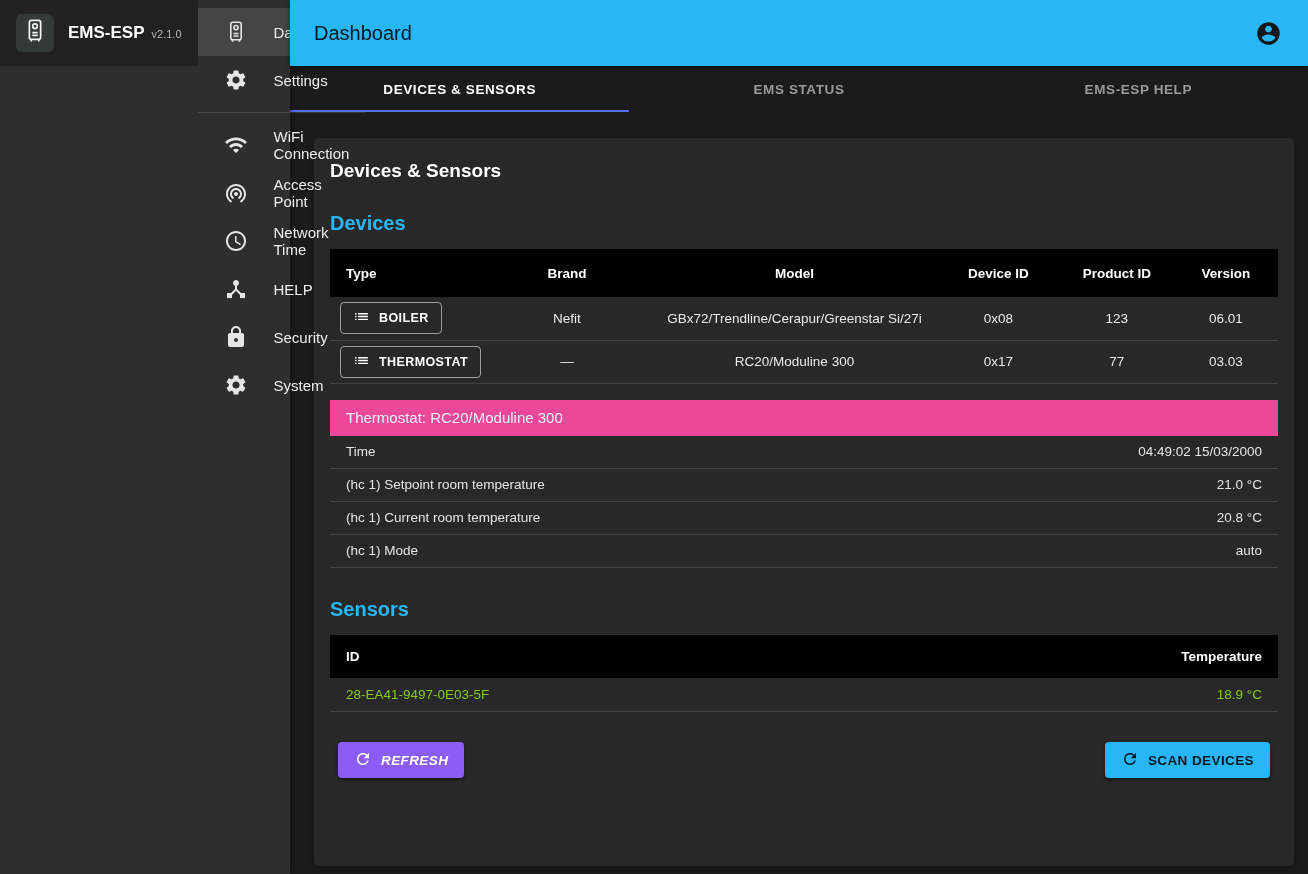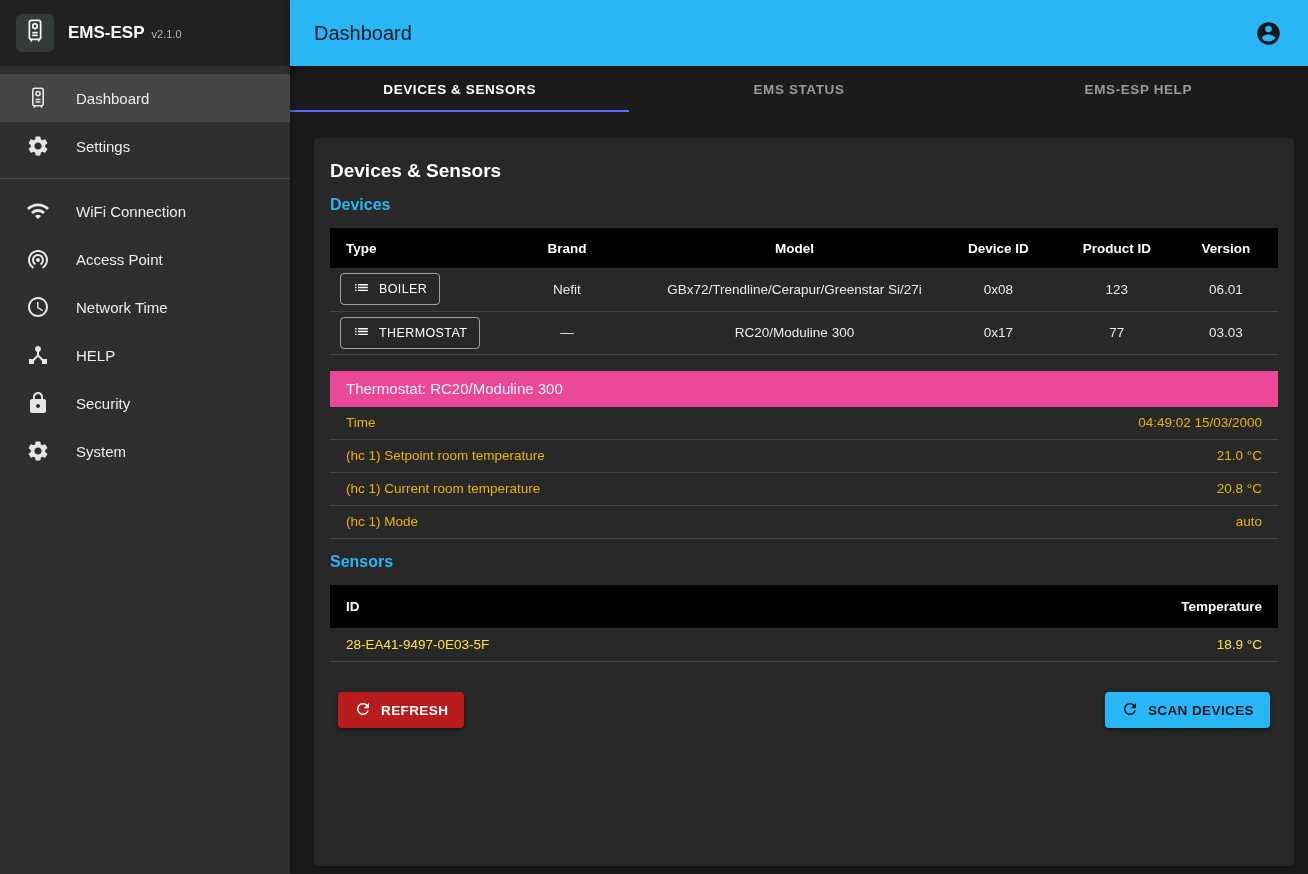--- a/index.html
+++ b/index.html
@@ -7,21 +7,21 @@
   body {
     display: flex;
     font-family: "Liberation Sans", sans-serif;
     background: #1b1b1b;
     color: #fff;
     overflow: hidden;
   }
 
   
   .sidebar { width: 290px; height: 100%; background: #2e2e2e; flex-shrink: 0;
-             display: flex; flex-direction: column; z-index: 2; box-shadow: 2px 0 6px rgba(0,0,0,.35); }
+             display: flex; z-index: 2; box-shadow: 2px 0 6px rgba(0,0,0,.35); }
   .sidebar-header { height: 66px; background: #212121; display: flex; align-items: center;
                     padding: 0 16px; gap: 14px; flex-shrink: 0; }
   .logo-tile { width: 38px; height: 38px; border-radius: 6px; background: #343a38;
                display: flex; align-items: center; justify-content: center; color: #f4f4f4; }
   .logo-tile svg { width: 26px; height: 26px; }
   .app-title-wrap { display: flex; align-items: baseline; }
   .app-name { font-size: 17px; font-weight: bold; color: #fff; }
   .app-version { font-size: 11px; color: #b5b5b5; margin-left: 7px; }
   .menu { padding-top: 8px; }
   .menu-item { height: 48px; display: flex; align-items: center; padding: 0 16px 0 26px;
@@ -47,55 +47,55 @@
          cursor: pointer; text-transform: uppercase; background: none; border: none;
          font-family: inherit; }
   .tab.active { color: #fff; }
   .tab.active::after { content: ""; position: absolute; left: 0; right: 0; bottom: 0;
                        height: 2px; background: #536dfe; }
 
   .content { flex: 1; padding: 26px 14px 8px 24px; overflow: hidden; background: #1b1b1b; }
   .card { background: #282828; border-radius: 4px; height: 100%;
           padding: 16px 16px 20px; box-shadow: 0 2px 5px rgba(0,0,0,.4); }
   .card-title { font-size: 19px; font-weight: bold; color: #fff; margin: 6px 0 12px; }
-  .section-heading { font-size: 16px; font-weight: bold; color: #29b6f6; margin: 14px 0 14px; }
+  .section-heading { font-size: 20px; font-weight: bold; color: #29b6f6; margin: 30px 0 14px; }
 
   
   table { width: 100%; border-collapse: collapse; font-size: 13.5px; table-layout: fixed; }
-  .devices-table th { background: #000; height: 40px; font-weight: bold; color: #fff; padding: 0 2px; }
+  .devices-table th { background: #000; height: 48px; font-weight: bold; color: #fff; padding: 0 2px; }
   .devices-table td { height: 43px; border-bottom: 1px solid rgba(255,255,255,.12);
                       color: #eaeaea; padding: 0 10px; }
   .al { text-align: left; }
   .ac { text-align: center; }
   .ar { text-align: right; }
   .pl16 { padding-left: 16px !important; }
 
   .device-btn { display: inline-flex; align-items: center; gap: 9px; background: transparent;
                 border: 1px solid rgba(255,255,255,.55); border-radius: 4px; color: #fff;
-                font-family: inherit; font-size: 12.5px; font-weight: normal; letter-spacing: .4px;
+                font-family: inherit; font-size: 12.5px; font-weight: bold; letter-spacing: .4px;
                 padding: 5px 12px; cursor: pointer; text-transform: uppercase; }
   .device-btn svg { width: 17px; height: 17px; flex-shrink: 0; }
 
   .sub-bar { height: 36px; background: #ec4899; display: flex; align-items: center;
              padding: 0 16px; font-size: 15px; color: #e9f1f6; margin-top: 16px; }
   .kv-row { height: 33px; display: flex; align-items: center; justify-content: space-between;
             padding: 0 16px; border-bottom: 1px solid rgba(255,255,255,.12);
-            font-size: 13.5px; color: #eab308; }
+            font-size: 13.5px; color: #e5e5e5; }
 
   .sensors-table th { background: #000; height: 43px; font-weight: bold; color: #fff; padding: 0 16px; }
   .sensors-table td { height: 34px; border-bottom: 1px solid rgba(255,255,255,.12);
-                      color: #fde047; padding: 0 16px; }
+                      color: #84cc16; padding: 0 16px; }
 
   
   .actions { display: flex; justify-content: space-between; margin-top: 30px; padding: 0 8px; }
   .btn { display: inline-flex; align-items: center; gap: 9px; border: none; border-radius: 4px;
          height: 36px; padding: 0 16px; font-family: inherit; font-size: 13.5px; font-weight: bold;
          letter-spacing: .4px; cursor: pointer; box-shadow: 0 2px 4px rgba(0,0,0,.45); }
   .btn svg { width: 18px; height: 18px; }
-  .btn-refresh { background: #b91c1c; color: #fff; }
+  .btn-refresh { background: #8b5cf6; color: #fff; font-style: italic; }
   .btn-scan { background: #29b6f6; color: rgba(0,0,0,.87); }
 </style>
 </head>
 <body>
 
 <nav class="sidebar">
   <div class="sidebar-header">
     <div class="logo-tile">
       <span>
         <svg viewBox="0 0 24 24" fill="none" stroke="currentColor" stroke-width="1.6">

